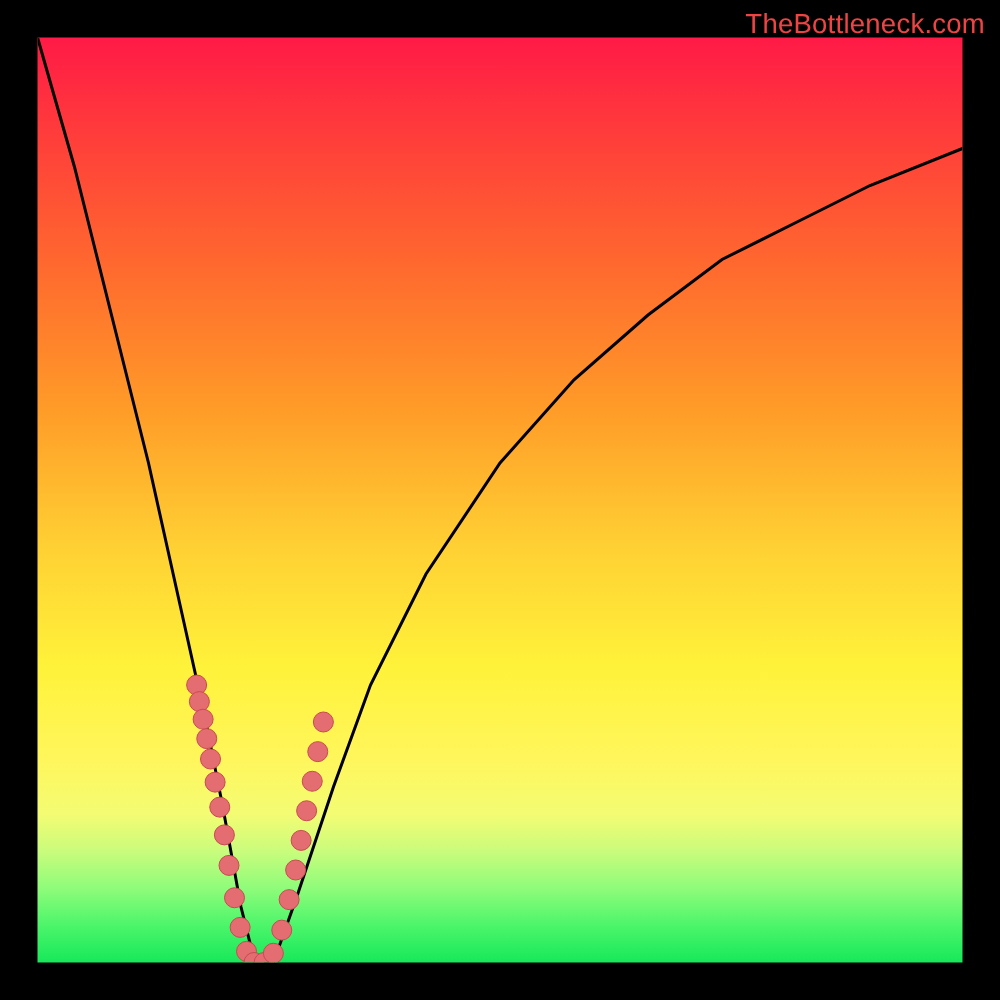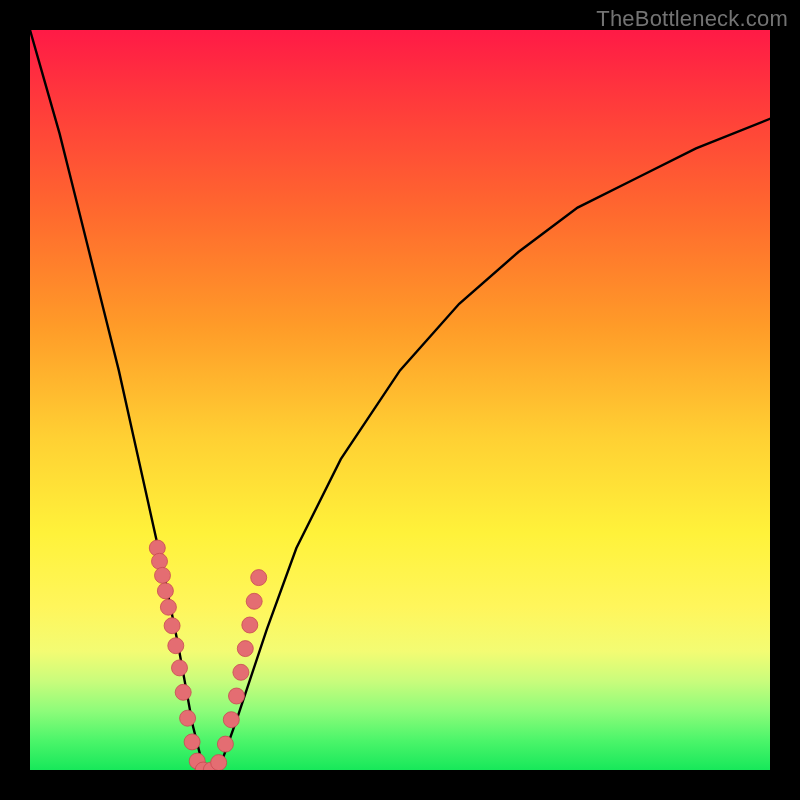--- a/index.html
+++ b/index.html
@@ -31,21 +31,21 @@
     );
     overflow: hidden;
   }
   .plot svg { position: absolute; left: 0; top: 0; width: 740px; height: 740px; }
   .watermark {
     position: absolute;
     top: 6px;
     right: 12px;
     font-family: Arial, Helvetica, sans-serif;
     font-size: 22px;
-    color: #737373;
+    color: #ef4444;
     letter-spacing: 0.2px;
     user-select: none;
   }
 </style>
 </head>
 <body>
 
 <div class="frame">
   <div class="plot">
     <svg viewBox="0 0 740 740" preserveAspectRatio="none">

